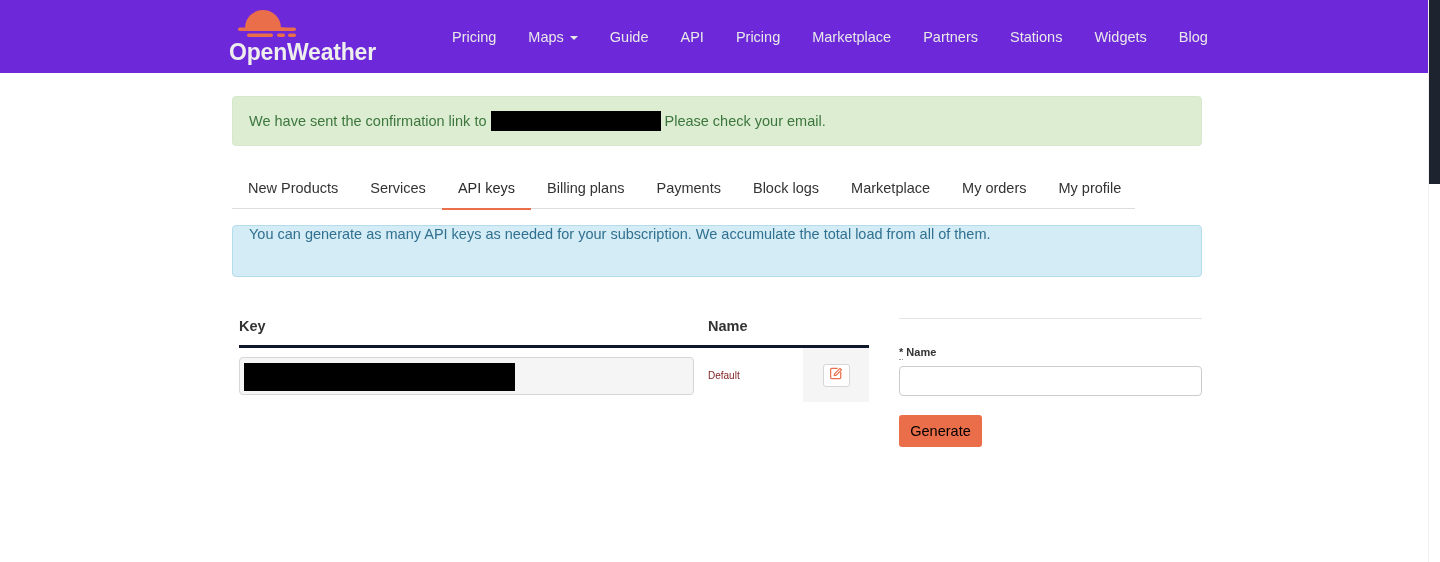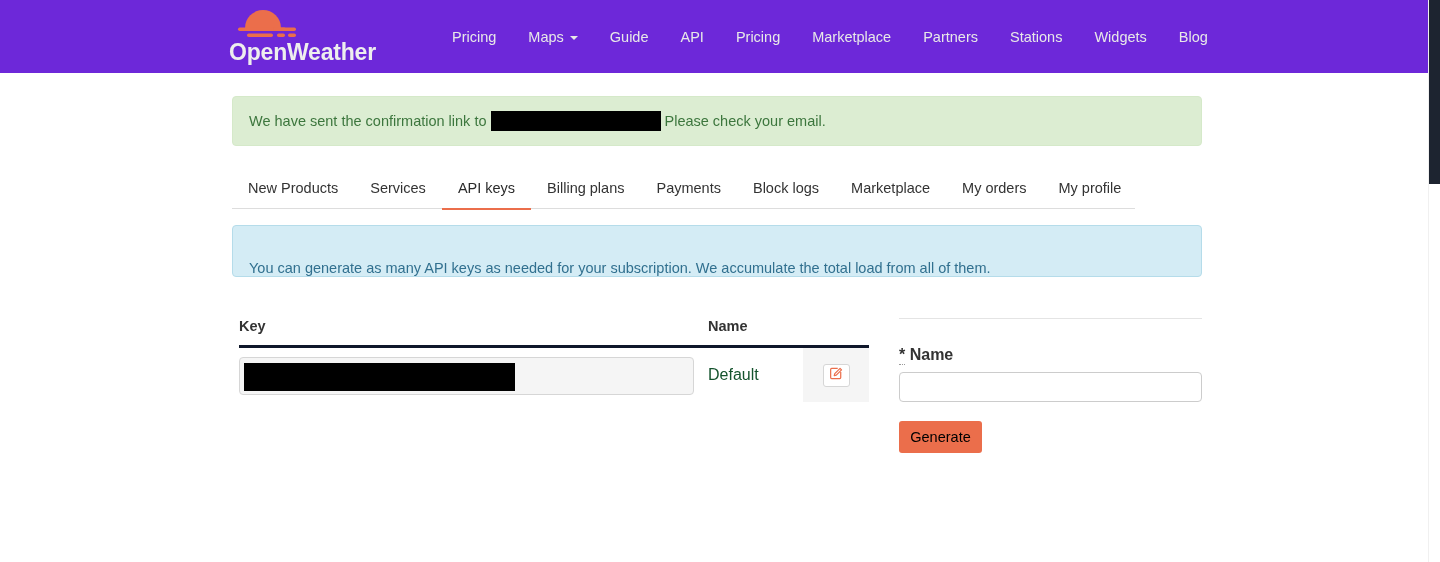--- a/index.html
+++ b/index.html
@@ -111,21 +111,21 @@
     left: 232px;
     top: 152px;
     width: 970px;
     height: 52px;
     background: #d4ecf5;
     border: 1px solid #b5dcea;
     border-radius: 4px;
     color: #31708f;
     font-size: 14.5px;
     display: flex;
-    align-items: flex-end;
+    align-items: flex-start;
     padding-left: 16px;
   }
   .redacted {
     display: inline-block;
     background: #000000;
     height: 20px;
     vertical-align: middle;
     margin: 0 4px;
   }
   .redact-email { width: 170px; }
@@ -200,22 +200,22 @@
   }
   .redact-key {
     position: absolute;
     left: 0px;
     top: 5px;
     width: 271px;
     height: 28px;
   }
   .td-name {
     width: 95px;
-    font-size: 16px;
-    color: #14532d;
+    font-size: 10px;
+    color: #7f1d1d;
   }
   .td-actions {
     width: 66px;
     background: #f5f5f5;
     justify-content: center;
   }
   .edit-btn {
     width: 27px;
     height: 23px;
     background: #ffffff;
@@ -241,21 +241,21 @@
     color: #333333;
     line-height: 24px;
     margin: 0;
     padding-bottom: 15px;
   }
   .create-divider {
     border-top: 1px solid #e4e4e4;
     width: 303px;
   }
   .field-label {
-    font-size: 16px;
+    font-size: 11px;
     font-weight: bold;
     color: #333333;
     margin-top: 27px;
     display: block;
   }
   .req-star {
     border-bottom: 1px dotted #999999;
     padding-bottom: 1px;
   }
   .name-input {

